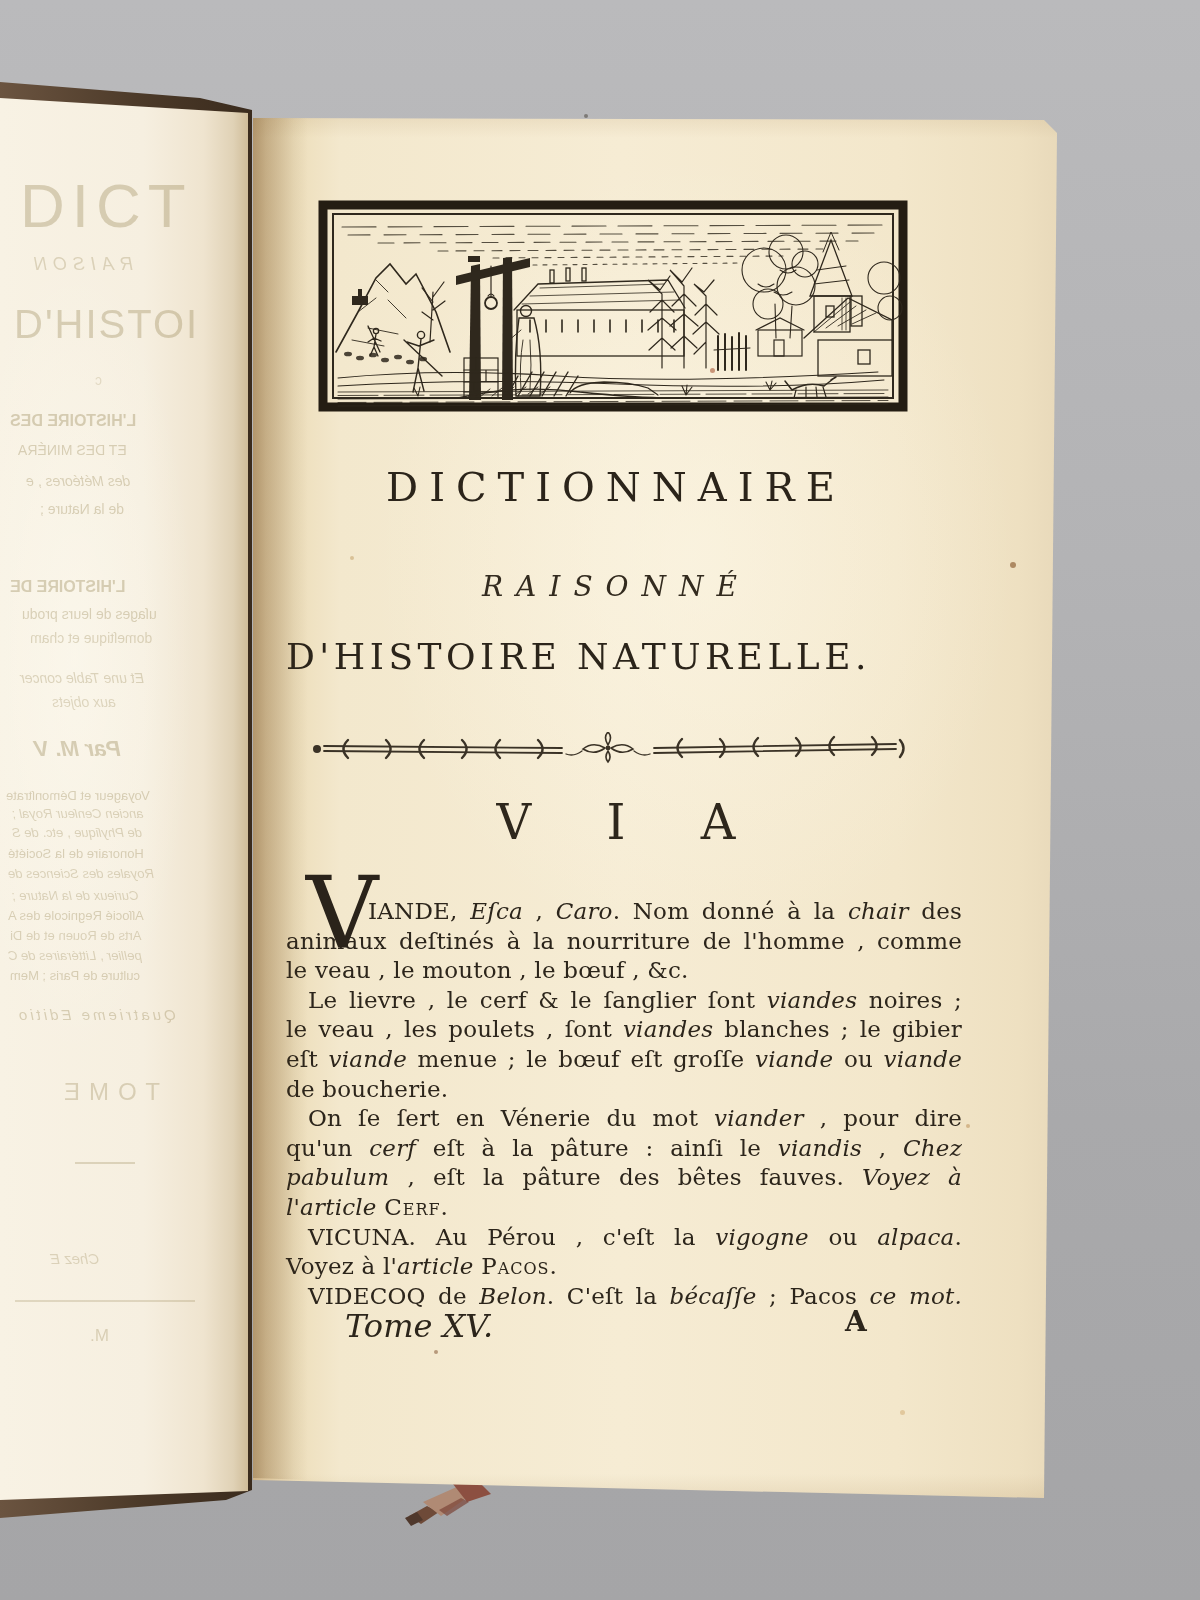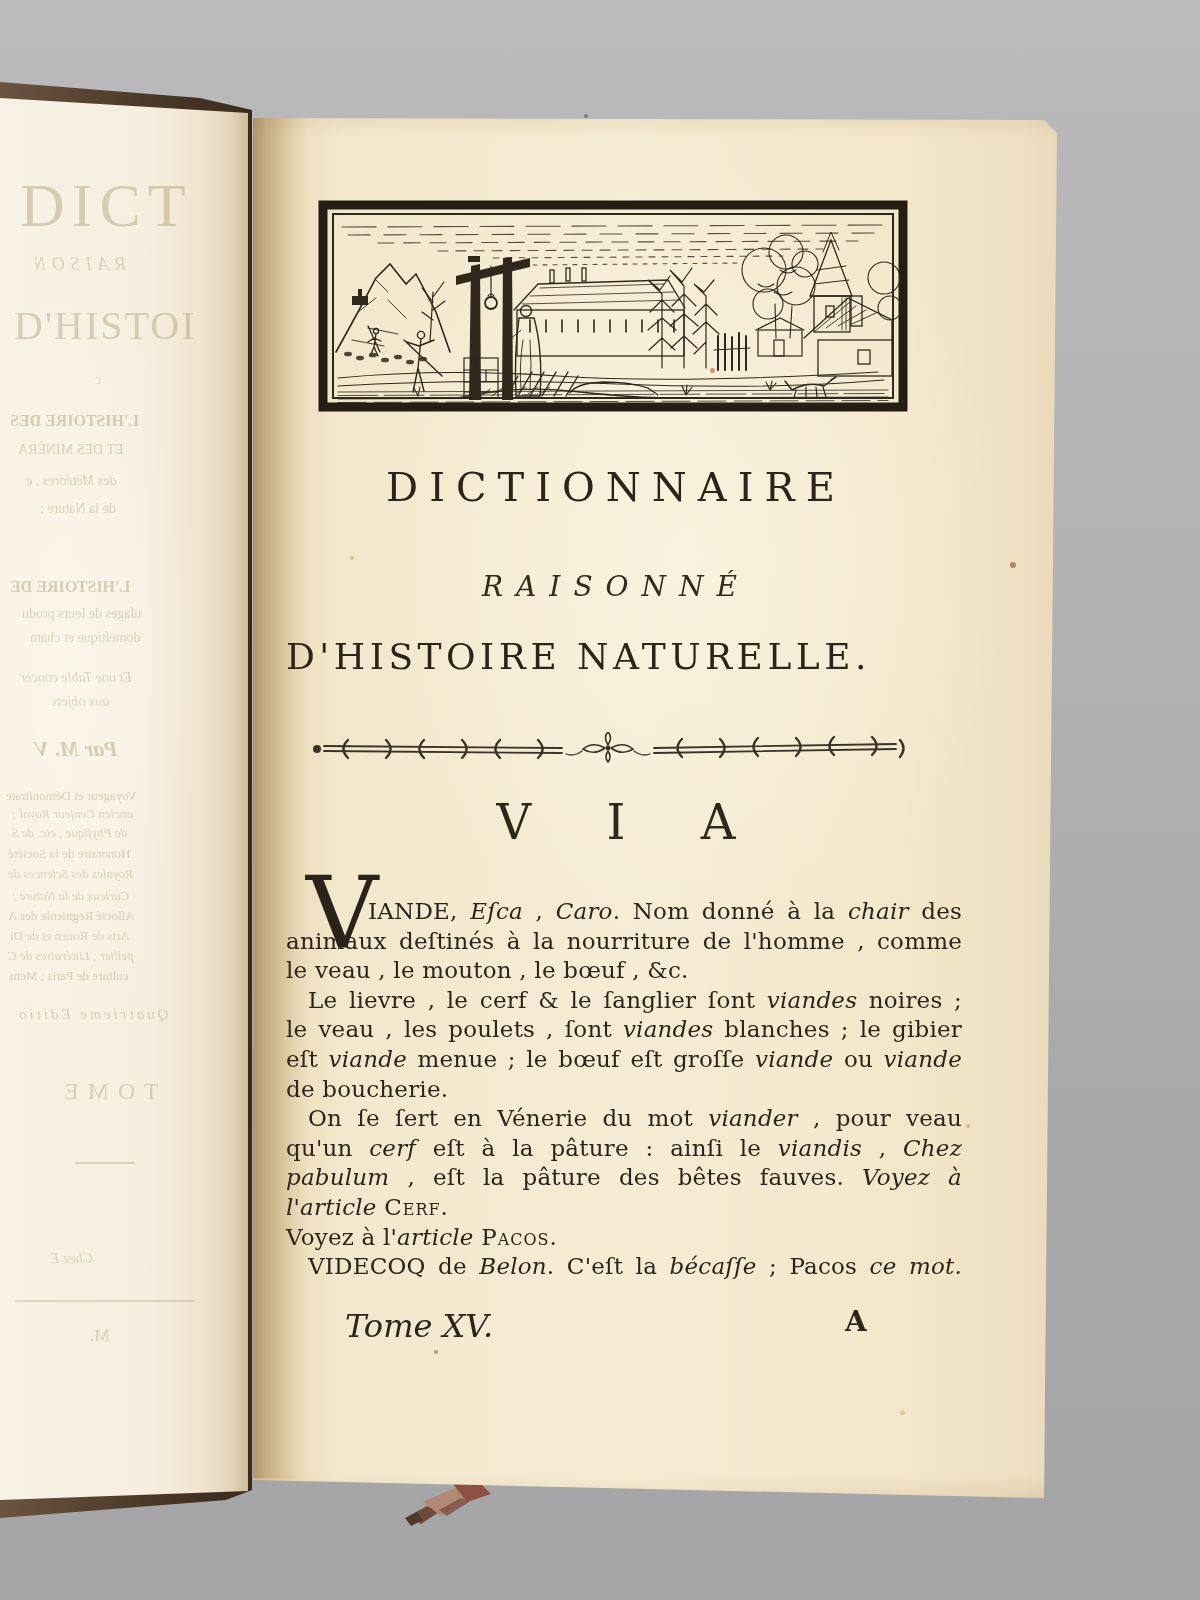--- a/index.html
+++ b/index.html
@@ -9,21 +9,21 @@
   
   .board{position:absolute;left:0;top:70px;width:252px;height:1458px;
     background:linear-gradient(90deg,#6b5440 0%,#4c3a29 55%,#3a2b1d 100%);
     clip-path:polygon(0 12px,200px 28px,252px 40px,252px 1420px,226px 1430px,0 1448px);}
   .leftpage{position:absolute;left:0;top:82px;width:248px;height:1436px;
     background:
       radial-gradient(ellipse 70% 40% at 30% 40%, rgba(255,253,244,.45), rgba(255,253,244,0) 70%),
       linear-gradient(90deg,#f8f2e4 0%,#f6efe0 58%,#efe4cf 82%,#e0d2b6 94%,#cfbc99 100%);
     clip-path:polygon(0 16px,248px 31px,248px 1409px,0 1418px);}
   .ghost{position:absolute;white-space:nowrap;color:#8d7a45;filter:blur(.5px);
-    font-family:Liberation Serif, serif;}
+    font-family:Liberation Sans, sans-serif;}
   .ghost.mir{transform:scaleX(-1);}
   .ghost.it{font-style:italic;}
   .ghost.bd{font-weight:bold;}
   .grule{border-top:2px solid #8d7a45;height:0;}
   
   .rightpage{position:absolute;left:248px;top:112px;width:812px;height:1392px;
     background:
       radial-gradient(ellipse 55% 40% at 55% 32%, rgba(253,248,232,.55), rgba(253,248,232,0) 72%),
       linear-gradient(180deg,rgba(172,140,92,.18) 0,rgba(172,140,92,0) 26px),
       linear-gradient(0deg,rgba(172,140,92,.20) 0,rgba(172,140,92,0) 30px),
@@ -307,24 +307,25 @@
       <div class="bodyblock">
         <span class="dropcap">V</span>
         <div>
             <div class="bl jl pad1"><span>IANDE, </span><span class="it">Eſca</span><span> , </span><span class="it">Caro</span><span>. Nom donné à la </span><span class="it">chair</span><span> des</span></div>
             <div class="bl jl"><span>animaux deſtinés à la nourriture de l'homme , comme</span></div>
             <div class="bl "><span>le veau , le mouton , le bœuf , &amp;c.</span></div>
             <div class="bl jl ind"><span>Le lievre , le cerf &amp; le ſanglier ſont </span><span class="it">viandes</span><span> noires ;</span></div>
             <div class="bl jl"><span>le veau , les poulets , ſont </span><span class="it">viandes</span><span> blanches ; le gibier</span></div>
             <div class="bl jl"><span>eſt </span><span class="it">viande</span><span> menue ; le bœuf eſt groſſe </span><span class="it">viande</span><span> ou </span><span class="it">viande</span></div>
             <div class="bl "><span>de boucherie.</span></div>
-            <div class="bl jl ind"><span>On ſe ſert en Vénerie du mot </span><span class="it">viander</span><span> , pour veau</span></div>
+            <div class="bl jl ind"><span>On ſe ſert en Vénerie du mot </span><span class="it">viander</span><span> , pour dire</span></div>
             <div class="bl jl"><span>qu'un </span><span class="it">cerf</span><span> eſt à la pâture : ainſi le </span><span class="it">viandis</span><span> , </span><span class="it">Chez</span></div>
             <div class="bl jl"><span class="it">pabulum</span><span> , eſt la pâture des bêtes fauves. </span><span class="it">Voyez à</span></div>
             <div class="bl "><span class="it">l'article</span><span> </span><span class="sc">Cerf.</span></div>
+            <div class="bl jl ind"><span>VICUNA. Au Pérou , c'eſt la </span><span class="it">vigogne</span><span> ou </span><span class="it">alpaca</span><span>.</span></div>
             <div class="bl "><span>Voyez à l'</span><span class="it">article</span><span> </span><span class="sc">Pacos.</span></div>
             <div class="bl jl ind"><span>VIDECOQ de </span><span class="it">Belon</span><span>. C'eſt la </span><span class="it">bécaſſe</span><span> ; Pacos </span><span class="it">ce mot.</span></div>
           </div>
       </div>
 
       <div class="footrow">
         <span class="tome">Tome XV.</span>
         <span class="sig">A</span>
       </div>
 

